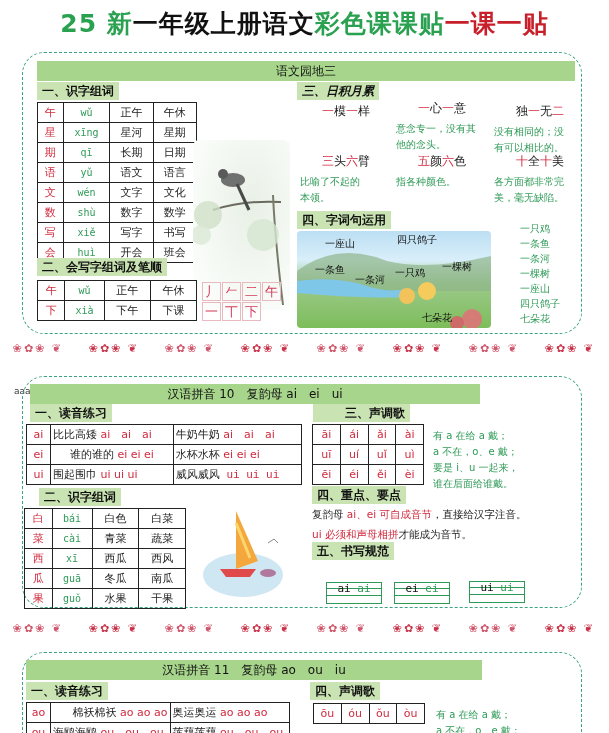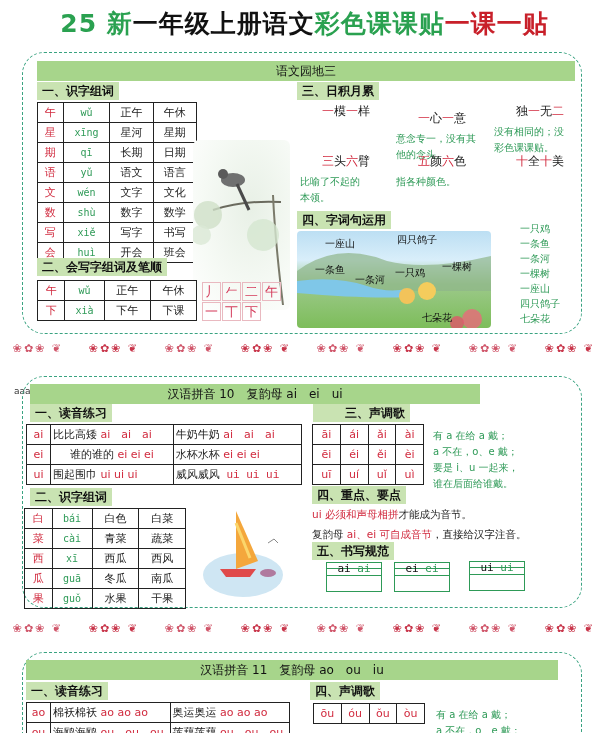--- a/index.html
+++ b/index.html
@@ -39,21 +39,21 @@
                 font-size: 13px; color: #d43a5a; text-align: center; line-height: 18px; }
 
   .vine { position: absolute; left: 0; width: 609px; height: 22px; overflow: hidden; white-space: nowrap;
           font-size: 11px; color: #c8354a; letter-spacing: 2px; }
   .vine span { display: inline-block; width: 76px; text-align: center; }
 
   .aaa { position: absolute; left: 14px; top: 386px; font-size: 9px; color: #333; }
 
   .tone-text { position: absolute; font-size: 10px; line-height: 16px; color: #2e9a57; }
   .key-text { position: absolute; font-size: 10.5px; line-height: 20px; color: #222; }
-  .write-box { position: absolute; border: 1.5px solid #2e9a57; height: 30px; }
+  .write-box { position: absolute; border: 1.5px solid #2e9a57; height: 22px; margin-top: 20px; }
   .write-box .line { position: absolute; left: 0; right: 0; border-top: 1px solid #2e9a57; }
   .write-box .txt { position: absolute; top: 0; left: 0; right: 0; font-size: 11px; text-align: center;
                     font-family: "DejaVu Sans Mono", monospace; line-height: 12px; }
 
   .sail-art { position: absolute; }
 </style>
 </head>
 <body>
 
 <div class="title">
@@ -152,55 +152,59 @@
     <div class="stroke-box" style="left:222px; top:282px;">𠂉</div>
     <div class="stroke-box" style="left:242px; top:282px;">二</div>
     <div class="stroke-box" style="left:262px; top:282px;">午</div>
   </div>
 <div id="strokeXia">
     <div class="stroke-box" style="left:202px; top:302px;">一</div>
     <div class="stroke-box" style="left:222px; top:302px;">丅</div>
     <div class="stroke-box" style="left:242px; top:302px;">下</div>
   </div>
 
-<div class="sec" style="left:297px; top:82px;">三、日积月累</div>
+<div class="sec" style="left:297px; top:82px;font-style:italic;">三、日积月累</div>
 <div id="idioms">
     <div class="idiom" style="left:300px; top:103px; width:92px;">
       <div class="t"><span class="red">一</span><span class="">模</span><span class="red">一</span><span class="">样</span></div>
     </div>
-    <div class="idiom" style="left:396px; top:110px; width:92px;">
+    <div class="idiom" style="left:396px; top:100px; width:92px;">
       <div class="t"><span class="red">一</span><span class="">心</span><span class="red">一</span><span class="">意</span></div>
       <div class="d">
         <div>意念专一，没有其</div>
         <div>他的念头。</div>
       </div>
     </div>
     <div class="idiom" style="left:494px; top:103px; width:92px;">
       <div class="t"><span class="">独</span><span class="red">一</span><span class="">无</span><span class="red">二</span></div>
       <div class="d">
         <div>没有相同的；没</div>
-        <div>彩色课课贴。</div>
+        <div>有可以相比的。</div>
       </div>
     </div>
     <div class="idiom" style="left:300px; top:153px; width:92px;">
       <div class="t"><span class="red">三</span><span class="">头</span><span class="red">六</span><span class="">臂</span></div>
       <div class="d">
         <div>比喻了不起的</div>
         <div>本领。</div>
       </div>
     </div>
     <div class="idiom" style="left:396px; top:153px; width:92px;">
       <div class="t"><span class="red">五</span><span class="">颜</span><span class="red">六</span><span class="">色</span></div>
       <div class="d">
         <div>指各种颜色。</div>
         <div></div>
       </div>
     </div>
     <div class="idiom" style="left:494px; top:153px; width:92px;">
       <div class="t"><span class="red">十</span><span class="">全</span><span class="red">十</span><span class="">美</span></div>
+      <div class="d">
+        <div>各方面都非常完</div>
+        <div>美，毫无缺陷。</div>
+      </div>
     </div>
   </div>
 
 <div class="sec" style="left:297px; top:211px;">四、字词句运用</div>
 <div class="scene" style="left:297px; top:231px; width:194px; height:97px;">
   <svg width="194" height="97" viewBox="0 0 194 97" style="position:absolute;left:0;top:0;">
     <path d="M0 40 Q40 10 90 30 Q130 40 194 25 L194 60 L0 60 Z" fill="#8fb58a" opacity="0.7"></path>
     <path d="M0 50 Q40 45 70 55 Q90 62 110 58 L110 66 Q70 68 0 62 Z" fill="#7fc7e8"></path>
     <circle cx="110" cy="65" r="8" fill="#f2c35a"></circle>
     <circle cx="130" cy="60" r="9" fill="#f5cc5c"></circle>
@@ -246,21 +250,21 @@
         <td style="text-align:left;"><span>水杯水杯</span> <span class="red">ei ei ei</span></td>
       </tr>
       <tr>
         <td class="red" style="width:24px;">ui</td>
         <td style="text-align:left;"><span>围起围巾</span> <span class="red">ui ui ui</span></td>
         <td style="text-align:left;font-family:Liberation Mono, monospace;"><span>威风威风</span> <span class="red">ui ui ui</span></td>
       </tr>
     </tbody>
 </table>
 
-<div class="sec" style="left:30px; top:488px;">二、识字组词</div>
+<div class="sec" style="left:39px; top:488px;">二、识字组词</div>
 <table class="grid" style="left:24px; top:508px; width:162px;">
   <tbody id="c2s2">
       <tr>
         <td class="red">白</td>
         <td class="pinyin">bái</td>
         <td class="">白色</td>
         <td class="">白菜</td>
       </tr>
       <tr>
         <td class="red">菜</td>
@@ -303,44 +307,44 @@
 <div class="sec" style="left:313px; top:404px;padding-left:32px;">三、声调歌</div>
 <table class="grid" style="left:312px; top:424px; width:112px;">
   <tbody id="c2tones">
       <tr>
         <td class="red">āi</td>
         <td class="red">ái</td>
         <td class="red">ǎi</td>
         <td class="red">ài</td>
       </tr>
       <tr>
+        <td class="red">uī</td>
+        <td class="red">uí</td>
+        <td class="red">uǐ</td>
+        <td class="red">uì</td>
+      </tr>
+      <tr>
         <td class="red">ēi</td>
         <td class="red">éi</td>
         <td class="red">ěi</td>
         <td class="red">èi</td>
-      </tr>
-      <tr>
-        <td class="red">uī</td>
-        <td class="red">uí</td>
-        <td class="red">uǐ</td>
-        <td class="red">uì</td>
       </tr>
     </tbody>
 </table>
 <div class="tone-text" id="c2song" style="left:433px; top:428px;">
     <div>有 a 在给 a 戴；</div>
     <div>a 不在，o、e 戴；</div>
     <div>要是 i、u 一起来，</div>
     <div>谁在后面给谁戴。</div>
   </div>
 
 <div class="sec" style="left:312px; top:486px;">四、重点、要点</div>
 <div class="key-text" style="left:312px; top:504px; width:270px;">
+  <div><span>复韵母 </span><span class="red">ai、ei 可自成音节</span><span>，直接给汉字注音。</span></div>
   <div><span class="red">ui 必须和声母相拼</span><span>才能成为音节。</span></div>
-  <div><span>复韵母 </span><span class="red">ai、ei 可自成音节</span><span>，直接给汉字注音。</span></div>
 </div>
 
 <div class="sec" style="left:312px; top:542px;">五、书写规范</div>
 <div id="writeBoxes">
     <div class="write-box" style="left:326px; top:562px; width:56px;">
       <div class="line" style="top:5px;"></div>
       <div class="line" style="top:12px;"></div>
       <div class="txt"><span style="color:#111;">ai</span>  <span class="grn">ai</span></div>
     </div>
     <div class="write-box" style="left:394px; top:562px; width:56px;">
@@ -351,28 +355,28 @@
     <div class="write-box" style="left:469px; top:561px; width:56px;">
       <div class="line" style="top:5px;"></div>
       <div class="line" style="top:12px;"></div>
       <div class="txt"><span style="color:#111;">ui</span>  <span class="grn">ui</span></div>
     </div>
   </div>
 
 <div class="vine" style="top:622px;" id="vine2"><span style="color: rgb(208, 86, 106);">❀✿❀ ❦</span><span style="color: rgb(200, 53, 74);">❀✿❀ ❦</span><span style="color: rgb(208, 86, 106);">❀✿❀ ❦</span><span style="color: rgb(200, 53, 74);">❀✿❀ ❦</span><span style="color: rgb(208, 86, 106);">❀✿❀ ❦</span><span style="color: rgb(200, 53, 74);">❀✿❀ ❦</span><span style="color: rgb(208, 86, 106);">❀✿❀ ❦</span><span style="color: rgb(200, 53, 74);">❀✿❀ ❦</span></div>
 
 <div class="card" style="left:22px; top:652px; width:560px; height:120px;"></div>
-<div class="banner" style="left:26px; top:660px; width:532px;">汉语拼音 11　复韵母 ao　ou　iu</div>
+<div class="banner" style="left:26px; top:660px; width:456px;">汉语拼音 11　复韵母 ao　ou　iu</div>
 
 <div class="sec" style="left:26px; top:682px;">一、读音练习</div>
 <table class="grid" style="left:26px; top:702px; width:264px;">
   <tbody id="c3s1">
       <tr>
         <td class="red" style="width:24px;">ao</td>
-        <td style="text-align:left;"><span>棉袄棉袄</span> <span class="red">ao ao ao</span></td>
+        <td style="text-align:right;"><span>棉袄棉袄</span> <span class="red">ao ao ao</span></td>
         <td style="text-align:left;"><span>奥运奥运</span> <span class="red">ao ao ao</span></td>
       </tr>
       <tr>
         <td class="red" style="width:24px;">ou</td>
         <td style="text-align:left;"><span>海鸥海鸥</span> <span class="red">ou　ou　ou</span></td>
         <td style="text-align:left;"><span>莲藕莲藕</span> <span class="red">ou　ou　ou</span></td>
       </tr>
     </tbody>
 </table>
 

